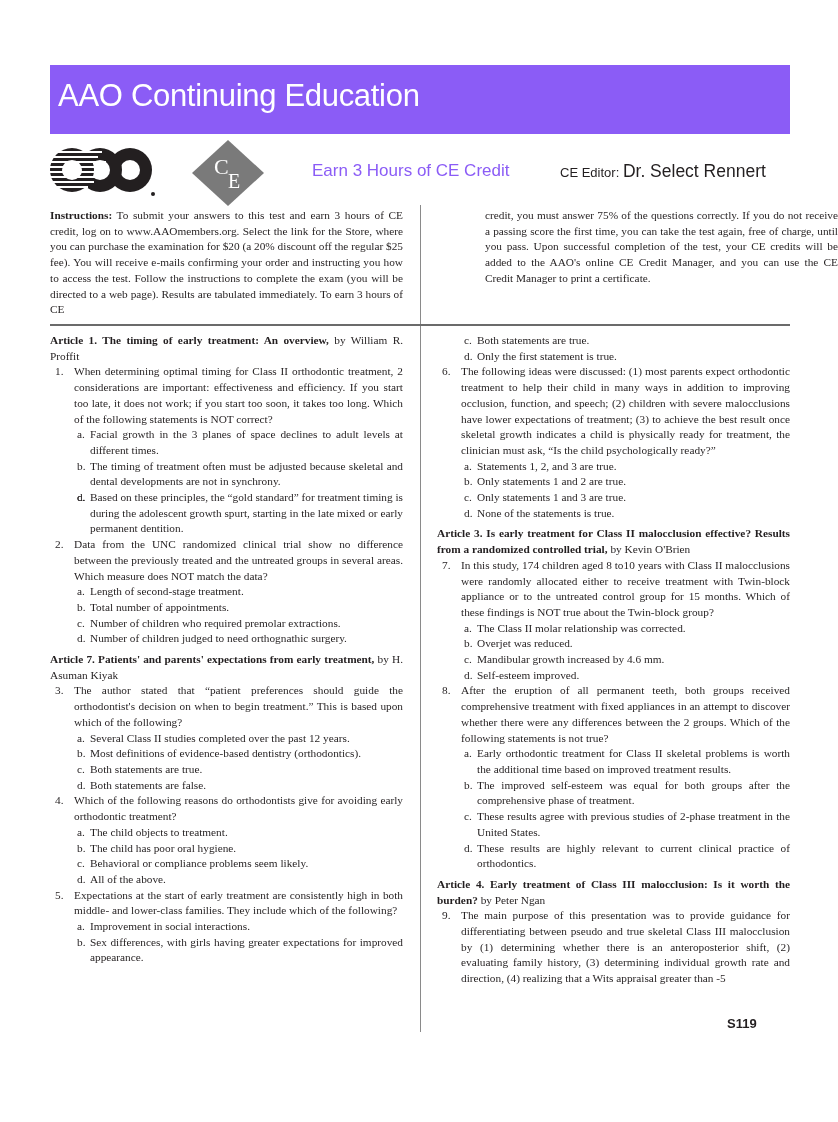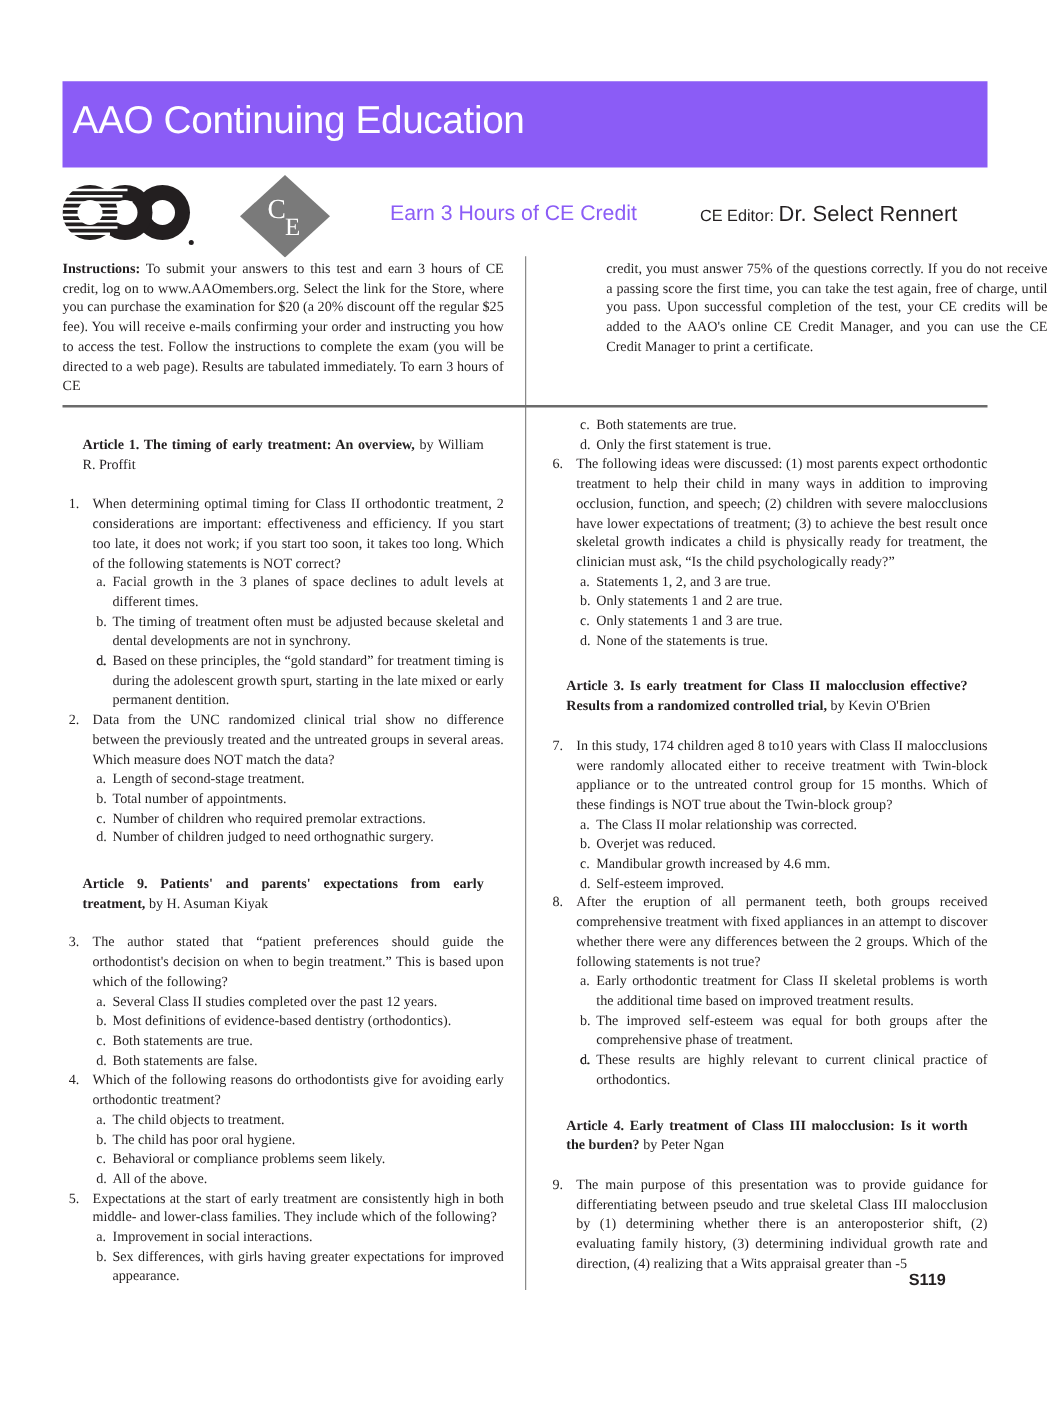--- a/index.html
+++ b/index.html
@@ -12,21 +12,21 @@
   .editor { position:absolute; left:560px; top:161px; font-family:"Liberation Sans", sans-serif; font-size:13px; color:#231f20; white-space:nowrap; }
   .editor .name { font-size:17.5px; }
   .serif { font-family:"Liberation Serif", serif; font-size:11.3px; line-height:15.7px; color:#231f20; }
   .instr-left { position:absolute; left:50px; top:208px; width:353px; text-align:justify; }
   .instr-right { position:absolute; left:437px; top:208px; width:353px; text-align:justify;margin-left:48px; }
   .vrule { position:absolute; left:420px; top:205px; width:1px; height:827px; background:#8a8a8a; }
   .hrule { position:absolute; left:50px; top:324px; width:740px; height:2px; background:#6b6b6b; }
   .col { position:absolute; top:333px; width:353px; }
   .col-left { left:50px; }
   .col-right { left:437px; }
-  .art-head { font-weight:bold; text-align:justify; margin:16px; }
+  .art-head { font-weight:bold; text-align:justify; margin:0; }
   .art-head .by { font-weight:normal; }
   .q { position:relative; padding-left:24px; text-align:justify; margin:0; }
   .q .num { position:absolute; left:5px; top:0; }
   .opt { position:relative; padding-left:40px; text-align:justify; margin:0; }
   .opt .let { position:absolute; left:27px; top:0; }
   .gap { height:5px; }
   .page-num { position:absolute; left:727px; top:1016px; font-family:"Liberation Sans", sans-serif; font-weight:bold; font-size:13px; color:#231f20; }
   b { font-weight:bold; }
 </style>
 </head>
@@ -95,21 +95,21 @@
   <div class="opt"><span class="let">c.</span></div>
   <div class="opt"><span class="let">d.</span><span>Based on these principles, the “gold standard” for treatment timing is during the adolescent growth spurt, starting in the late mixed or early permanent dentition.</span></div>
 
   <div class="q"><span class="num">2.</span><span>Data from the UNC randomized clinical trial show no difference between the previously treated and the untreated groups in several areas. Which measure does NOT match the data?</span></div>
   <div class="opt"><span class="let">a.</span><span>Length of second-stage treatment.</span></div>
   <div class="opt"><span class="let">b.</span><span>Total number of appointments.</span></div>
   <div class="opt"><span class="let">c.</span><span>Number of children who required premolar extractions.</span></div>
   <div class="opt"><span class="let">d.</span><span>Number of children judged to need orthognathic surgery.</span></div>
 
   <div class="gap"></div>
-  <p class="art-head"><span>Article 9. Patients' and parents' expectations from early treatment,</span><span class="by"> by H. Asuman Kiyak</span></p>
+  <p class="art-head"><span>Article 7. Patients' and parents' expectations from early treatment,</span><span class="by"> by H. Asuman Kiyak</span></p>
 
   <div class="q"><span class="num">3.</span><span>The author stated that “patient preferences should guide the orthodontist's decision on when to begin treatment.” This is based upon which of the following?</span></div>
   <div class="opt"><span class="let">a.</span><span>Several Class II studies completed over the past 12 years.</span></div>
   <div class="opt"><span class="let">b.</span><span>Most definitions of evidence-based dentistry (orthodontics).</span></div>
   <div class="opt"><span class="let">c.</span><span>Both statements are true.</span></div>
   <div class="opt"><span class="let">d.</span><span>Both statements are false.</span></div>
 
   <div class="q"><span class="num">4.</span><span>Which of the following reasons do orthodontists give for avoiding early orthodontic treatment?</span></div>
   <div class="opt"><span class="let">a.</span><span>The child objects to treatment.</span></div>
   <div class="opt"><span class="let">b.</span><span>The child has poor oral hygiene.</span></div>
@@ -136,21 +136,21 @@
 
   <div class="q"><span class="num">7.</span><span>In this study, 174 children aged 8 to10 years with Class II malocclusions were randomly allocated either to receive treatment with Twin-block appliance or to the untreated control group for 15 months. Which of these findings is NOT true about the Twin-block group?</span></div>
   <div class="opt"><span class="let">a.</span><span>The Class II molar relationship was corrected.</span></div>
   <div class="opt"><span class="let">b.</span><span>Overjet was reduced.</span></div>
   <div class="opt"><span class="let">c.</span><span>Mandibular growth increased by 4.6 mm.</span></div>
   <div class="opt"><span class="let">d.</span><span>Self-esteem improved.</span></div>
 
   <div class="q"><span class="num">8.</span><span>After the eruption of all permanent teeth, both groups received comprehensive treatment with fixed appliances in an attempt to discover whether there were any differences between the 2 groups. Which of the following statements is not true?</span></div>
   <div class="opt"><span class="let">a.</span><span>Early orthodontic treatment for Class II skeletal problems is worth the additional time based on improved treatment results.</span></div>
   <div class="opt"><span class="let">b.</span><span>The improved self-esteem was equal for both groups after the comprehensive phase of treatment.</span></div>
-  <div class="opt"><span class="let">c.</span></div>
+  <div class="opt"><span class="let">c.</span><span>These results agree with previous studies of 2-phase treatment in the United States.</span></div>
   <div class="opt"><span class="let">d.</span><span>These results are highly relevant to current clinical practice of orthodontics.</span></div>
 
   <div class="gap"></div>
   <p class="art-head"><span>Article 4. Early treatment of Class III malocclusion: Is it worth the burden?</span><span class="by"> by Peter Ngan</span></p>
 
   <div class="q"><span class="num">9.</span><span>The main purpose of this presentation was to provide guidance for differentiating between pseudo and true skeletal Class III malocclusion by (1) determining whether there is an anteroposterior shift, (2) evaluating family history, (3) determining individual growth rate and direction, (4) realizing that a Wits appraisal greater than -5</span></div>
 </div>
 
 <div class="page-num">S119</div>
 

